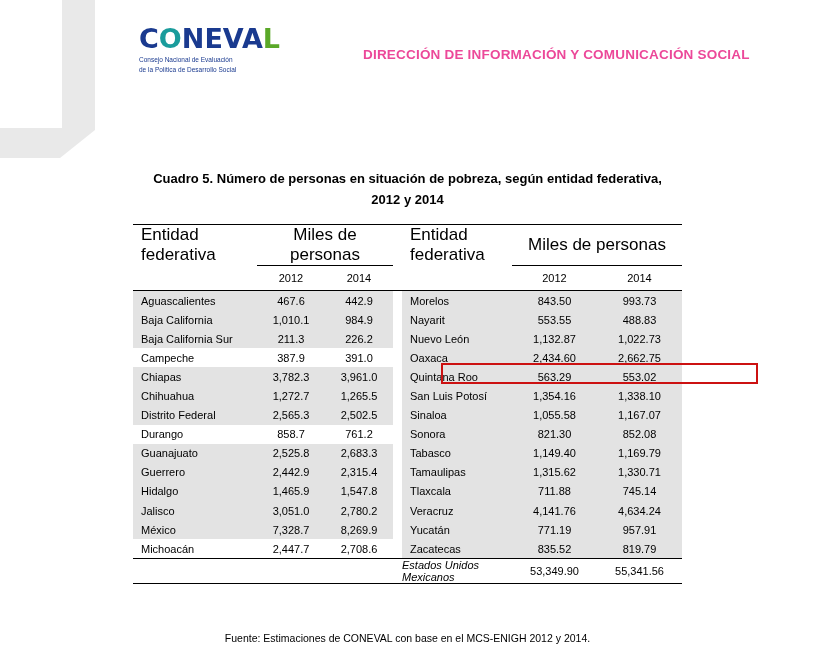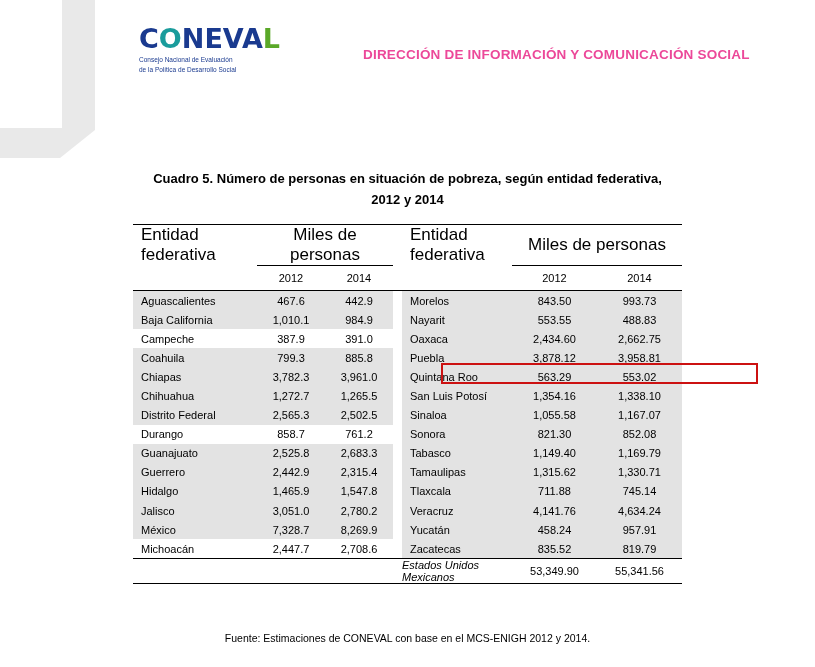--- a/index.html
+++ b/index.html
@@ -258,38 +258,38 @@
       <tr class="data-row">
         <td class="ent shaded">Baja California</td>
         <td class="num shaded">1,010.1</td>
         <td class="num shaded">984.9</td>
         <td class="gap"></td>
         <td class="ent shaded">Nayarit</td>
         <td class="num shaded">553.55</td>
         <td class="num shaded">488.83</td>
       </tr>
       <tr class="data-row">
+        <td class="ent shaded">Baja California Sur</td>
+        <td class="num shaded">211.3</td>
+        <td class="num shaded">226.2</td>
+        <td class="gap"></td>
+        <td class="ent shaded">Nuevo León</td>
+        <td class="num shaded">1,132.87</td>
+        <td class="num shaded">1,022.73</td>
+      </tr>
+      <tr class="data-row">
         <td class="ent">Campeche</td>
         <td class="num">387.9</td>
         <td class="num">391.0</td>
         <td class="gap"></td>
         <td class="ent shaded">Oaxaca</td>
         <td class="num shaded">2,434.60</td>
         <td class="num shaded">2,662.75</td>
       </tr>
       <tr class="data-row">
-        <td class="ent shaded">Coahuila</td>
-        <td class="num shaded">799.3</td>
-        <td class="num shaded">885.8</td>
-        <td class="gap"></td>
-        <td class="ent shaded">Puebla</td>
-        <td class="num shaded">3,878.12</td>
-        <td class="num shaded">3,958.81</td>
-      </tr>
-      <tr class="data-row">
         <td class="ent shaded">Chiapas</td>
         <td class="num shaded">3,782.3</td>
         <td class="num shaded">3,961.0</td>
         <td class="gap"></td>
         <td class="ent shaded">Quintana Roo</td>
         <td class="num shaded">563.29</td>
         <td class="num shaded">553.02</td>
       </tr>
       <tr class="data-row">
         <td class="ent shaded">Chihuahua</td>
@@ -353,21 +353,21 @@
         <td class="ent shaded">Veracruz</td>
         <td class="num shaded">4,141.76</td>
         <td class="num shaded">4,634.24</td>
       </tr>
       <tr class="data-row">
         <td class="ent shaded">México</td>
         <td class="num shaded">7,328.7</td>
         <td class="num shaded">8,269.9</td>
         <td class="gap"></td>
         <td class="ent shaded">Yucatán</td>
-        <td class="num shaded">458.24</td>
+        <td class="num shaded">771.19</td>
         <td class="num shaded">957.91</td>
       </tr>
       <tr class="data-row">
         <td class="ent">Michoacán</td>
         <td class="num">2,447.7</td>
         <td class="num">2,708.6</td>
         <td class="gap"></td>
         <td class="ent shaded">Zacatecas</td>
         <td class="num shaded">835.52</td>
         <td class="num shaded">819.79</td>

